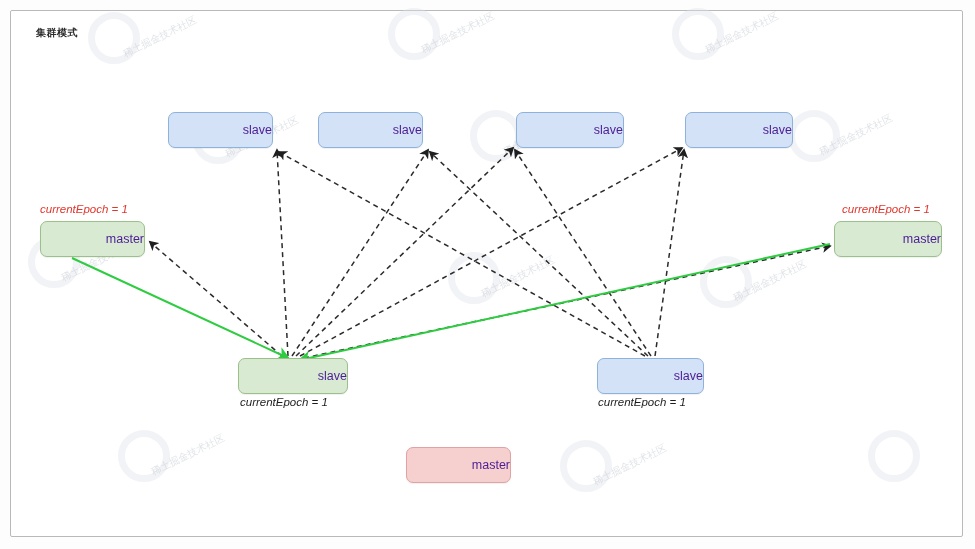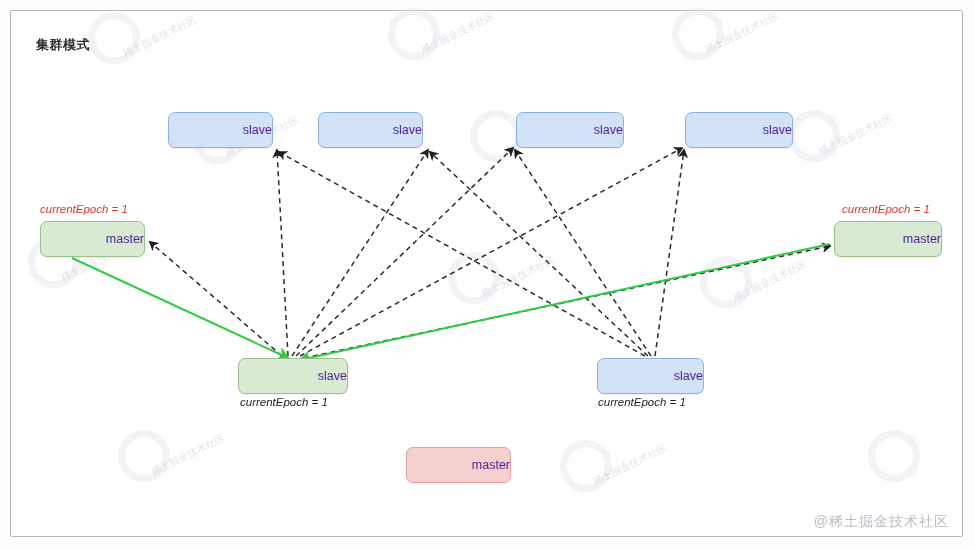--- a/index.html
+++ b/index.html
@@ -24,22 +24,22 @@
     width: 953px;
     height: 527px;
     border: 1px solid #b9b9b9;
     border-radius: 2px;
     background: #ffffff;
     box-sizing: border-box;
   }
   #diagram-title {
     position: absolute;
     left: 36px;
-    top: 36px;
-    font-size: 13px;
+    top: 26px;
+    font-size: 10px;
     color: #2b2b2b;
     font-weight: 600;
     letter-spacing: 0.5px;
   }
   svg#edges {
     position: absolute;
     left: 0;
     top: 0;
     width: 975px;
     height: 549px;
@@ -193,15 +193,14 @@
 
   <div class="node pink" style="left:406px; top:447px; width:105px; height:36px;">
     <span>master</span>
   </div>
 
   <div class="epoch-label red" style="left:40px; top:203px;">currentEpoch = 1</div>
   <div class="epoch-label red" style="left:842px; top:203px;">currentEpoch = 1</div>
   <div class="epoch-label black" style="left:240px; top:396px;">currentEpoch = 1</div>
   <div class="epoch-label black" style="left:598px; top:396px;">currentEpoch = 1</div>
 
-  <div id="watermark-brand">@稀土掘金技术社区</div>
 
 </div>
 
 </body></html>

